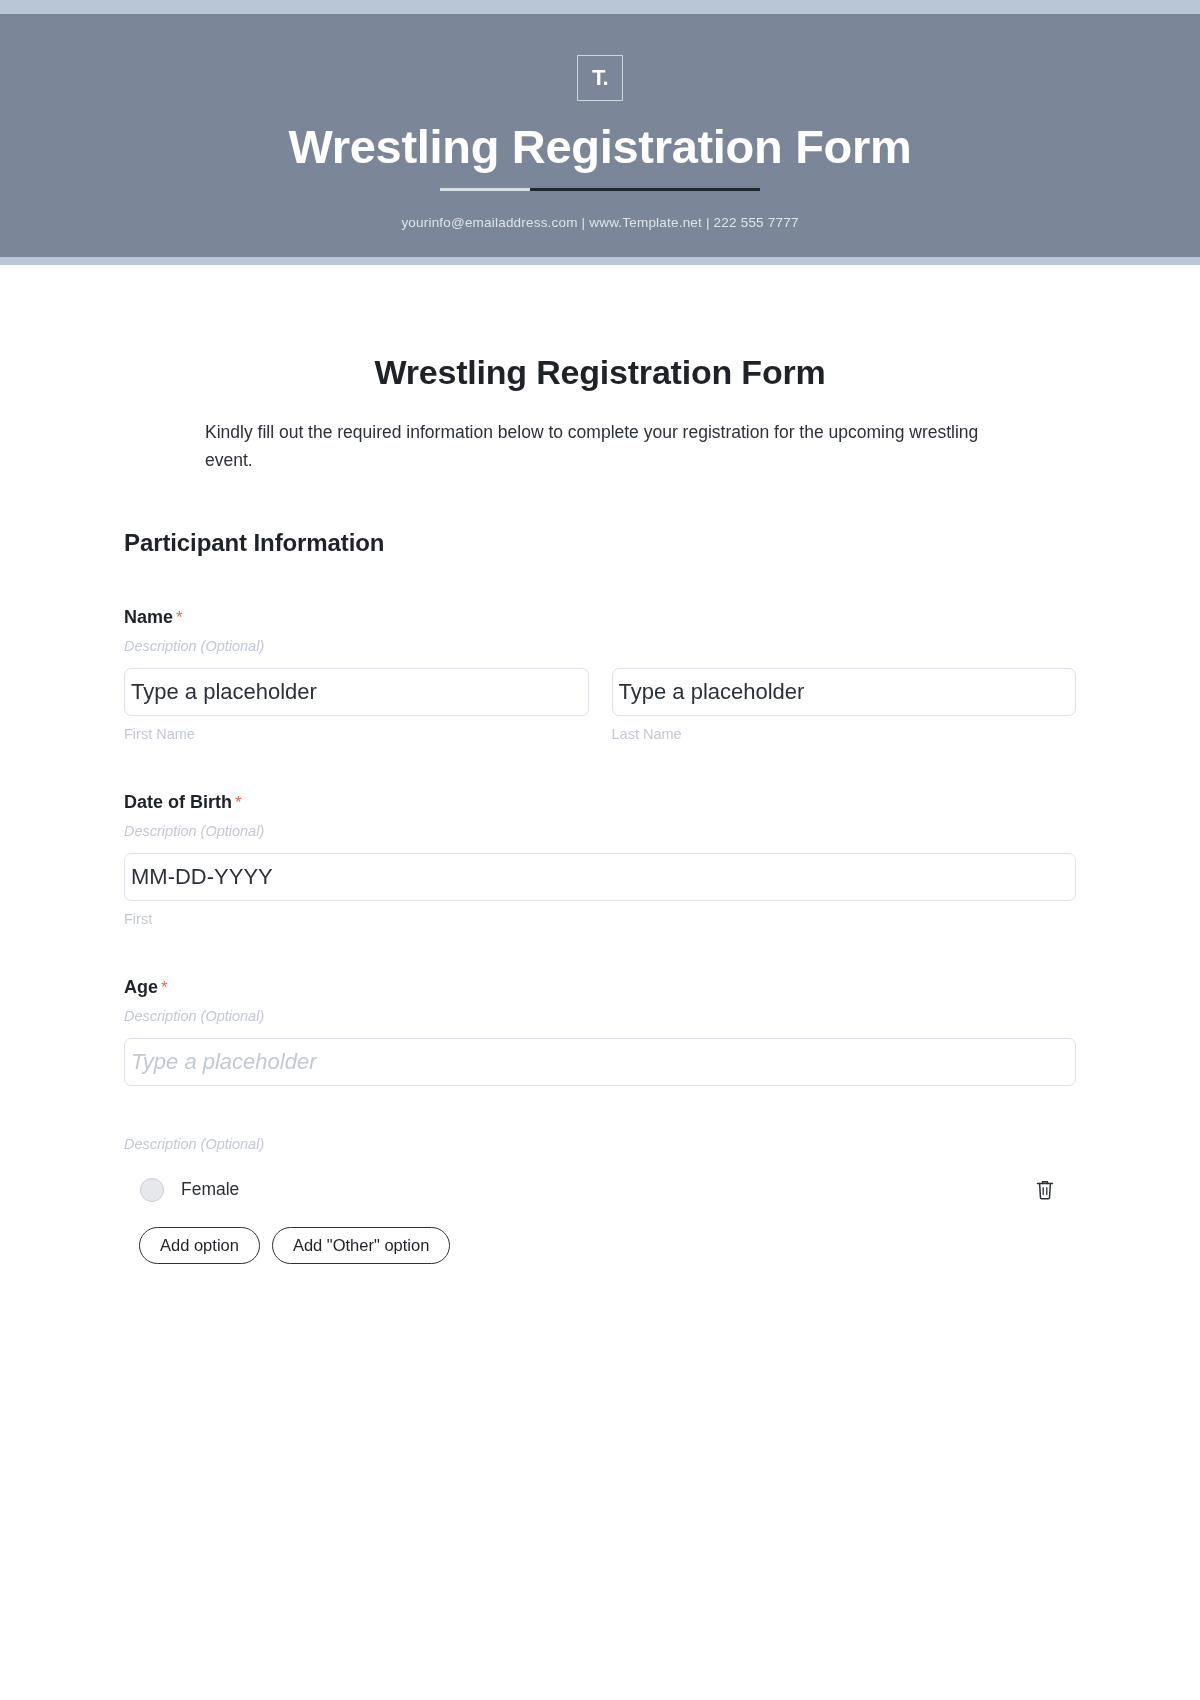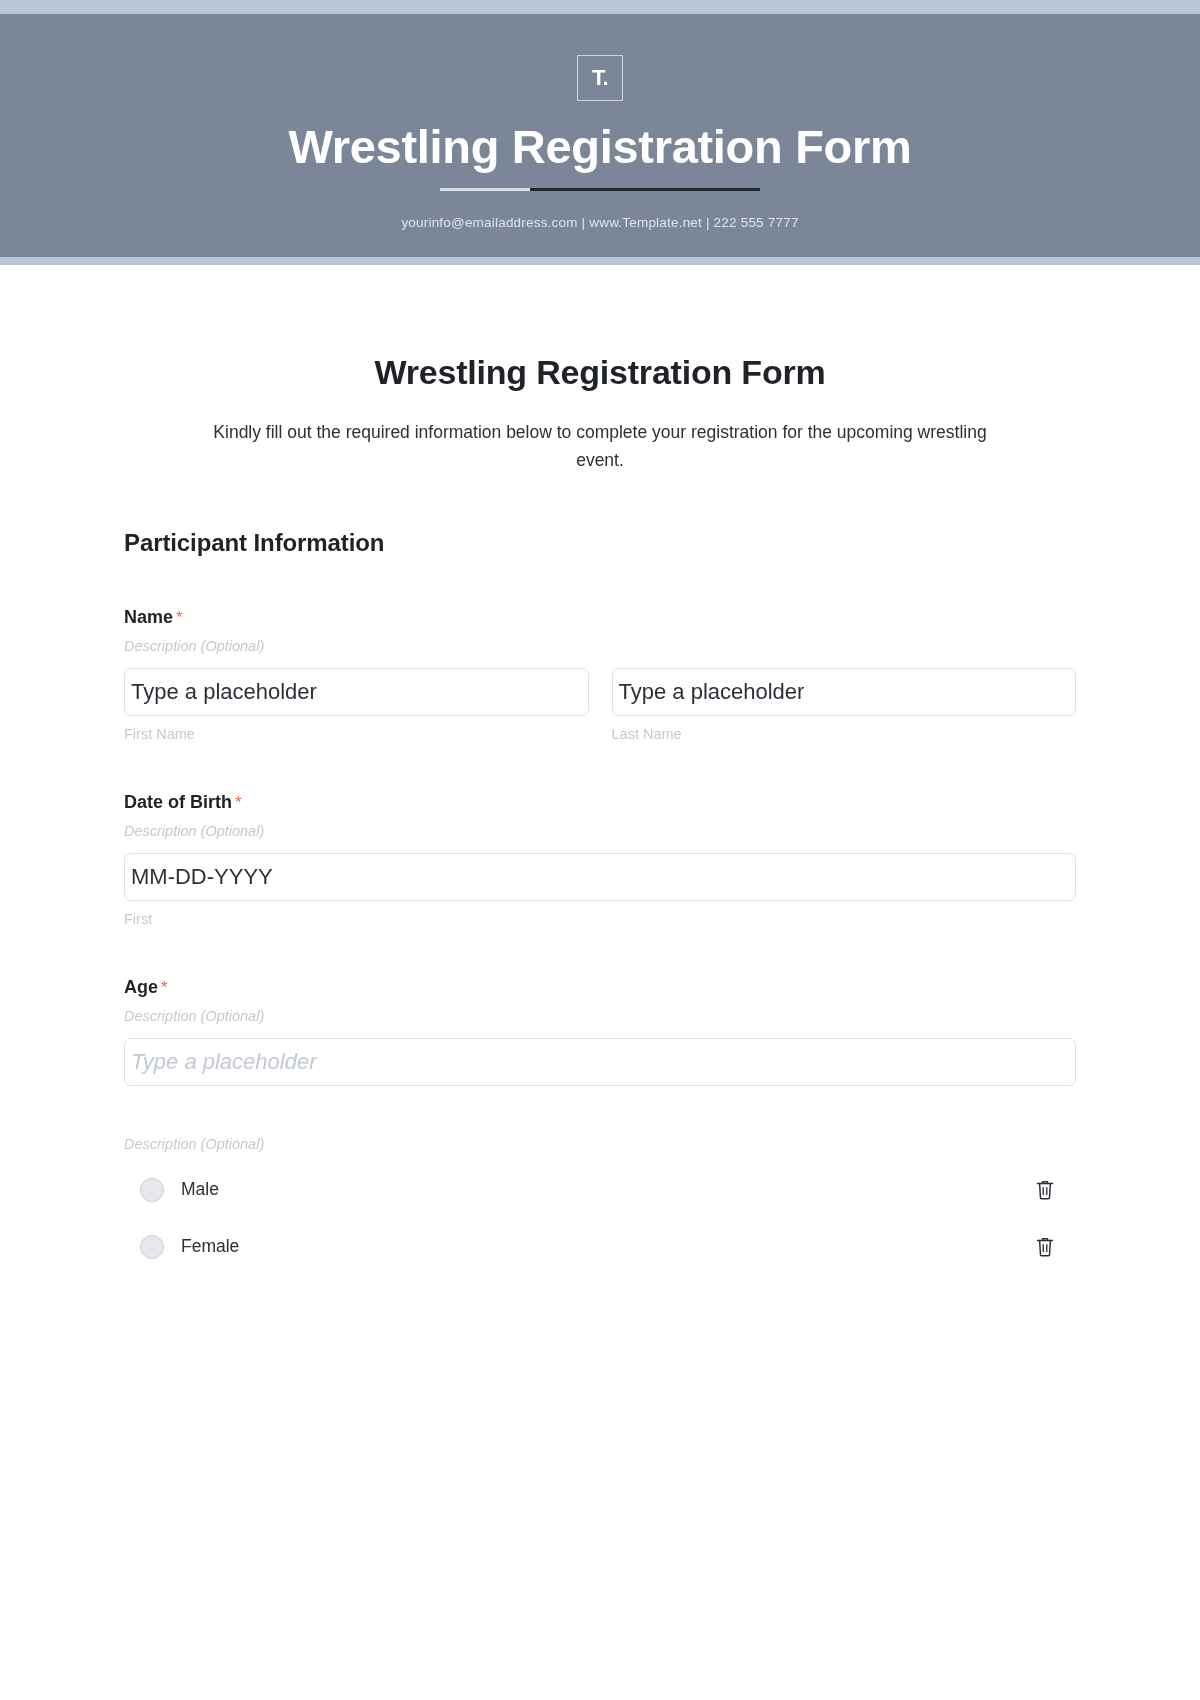--- a/index.html
+++ b/index.html
@@ -86,21 +86,20 @@
   .form-title {
     text-align: center;
     font-size: 34px;
     font-weight: bold;
     color: #1f2328;
     letter-spacing: -0.2px;
   }
   .form-desc {
     margin: 26px auto 0 auto;
     width: 790px;
-    text-align: center;
     font-size: 17.5px;
     line-height: 1.62;
     color: #2c3138;
   }
   .section-heading {
     margin-top: 54px;
     font-size: 24px;
     font-weight: bold;
     color: #1f2328;
     letter-spacing: -0.1px;
@@ -272,45 +271,36 @@
       <div class="input-col">
         <div class="text-input ph-italic">Type a placeholder</div>
       </div>
     </div>
   </div>
 
   <div class="field-block">
     <div class="field-desc">Description (Optional)</div>
 
     <div class="options-list">
-      <div class="option-row">
-        <div class="radio-circle"></div>
-        <div class="option-label">Male</div>
-        <div class="option-spacer"></div>
-        <div class="trash-btn">
-          <svg width="20" height="22" viewBox="0 0 20 22" fill="none" aria-hidden="true">
-            <path d="M2.5 4.5h15" stroke="#2c3138" stroke-width="1.5" stroke-linecap="round"></path>
-            <path d="M7.5 4.5V2.8h5v1.7" stroke="#2c3138" stroke-width="1.5" stroke-linecap="round" stroke-linejoin="round"></path>
-            <path d="M4.6 4.5l.9 14.2c.04.6.54 1.05 1.14 1.05h6.72c.6 0 1.1-.45 1.14-1.05l.9-14.2" stroke="#2c3138" stroke-width="1.5" stroke-linecap="round" stroke-linejoin="round"></path>
-            <path d="M8.2 8.6v7M11.8 8.6v7" stroke="#2c3138" stroke-width="1.3" stroke-linecap="round"></path>
-          </svg>
-        </div>
-      </div>
 
       <div class="option-row">
         <div class="radio-circle"></div>
         <div class="option-label">Female</div>
         <div class="option-spacer"></div>
         <div class="trash-btn">
           <svg width="20" height="22" viewBox="0 0 20 22" fill="none" aria-hidden="true">
             <path d="M2.5 4.5h15" stroke="#2c3138" stroke-width="1.5" stroke-linecap="round"></path>
             <path d="M7.5 4.5V2.8h5v1.7" stroke="#2c3138" stroke-width="1.5" stroke-linecap="round" stroke-linejoin="round"></path>
             <path d="M4.6 4.5l.9 14.2c.04.6.54 1.05 1.14 1.05h6.72c.6 0 1.1-.45 1.14-1.05l.9-14.2" stroke="#2c3138" stroke-width="1.5" stroke-linecap="round" stroke-linejoin="round"></path>
             <path d="M8.2 8.6v7M11.8 8.6v7" stroke="#2c3138" stroke-width="1.3" stroke-linecap="round"></path>
           </svg>
         </div>
       </div>
     </div>
 
+    <div class="add-btn-row">
+      <button class="add-btn">Add option</button>
+      <button class="add-btn">Add "Other" option</button>
+    </div>
   </div>
 
 
 </div>
 
 </body></html>

